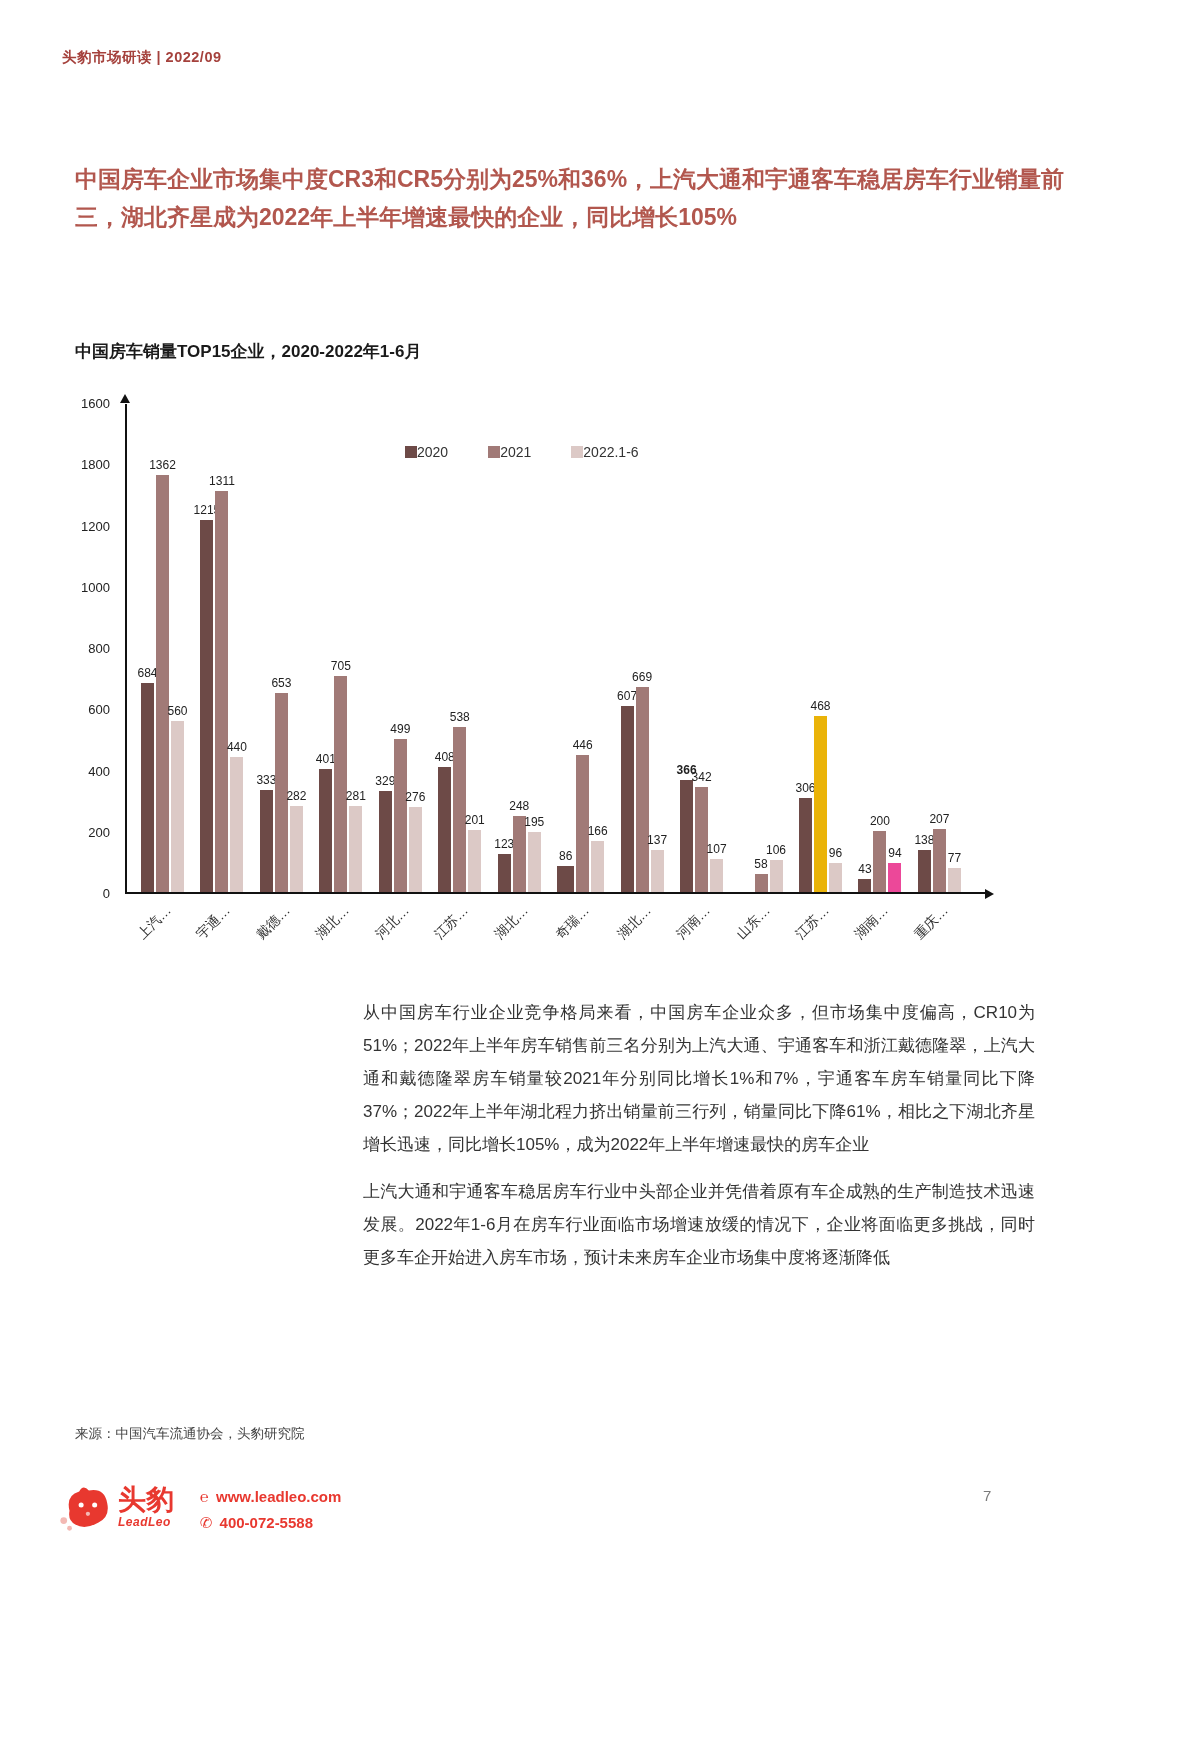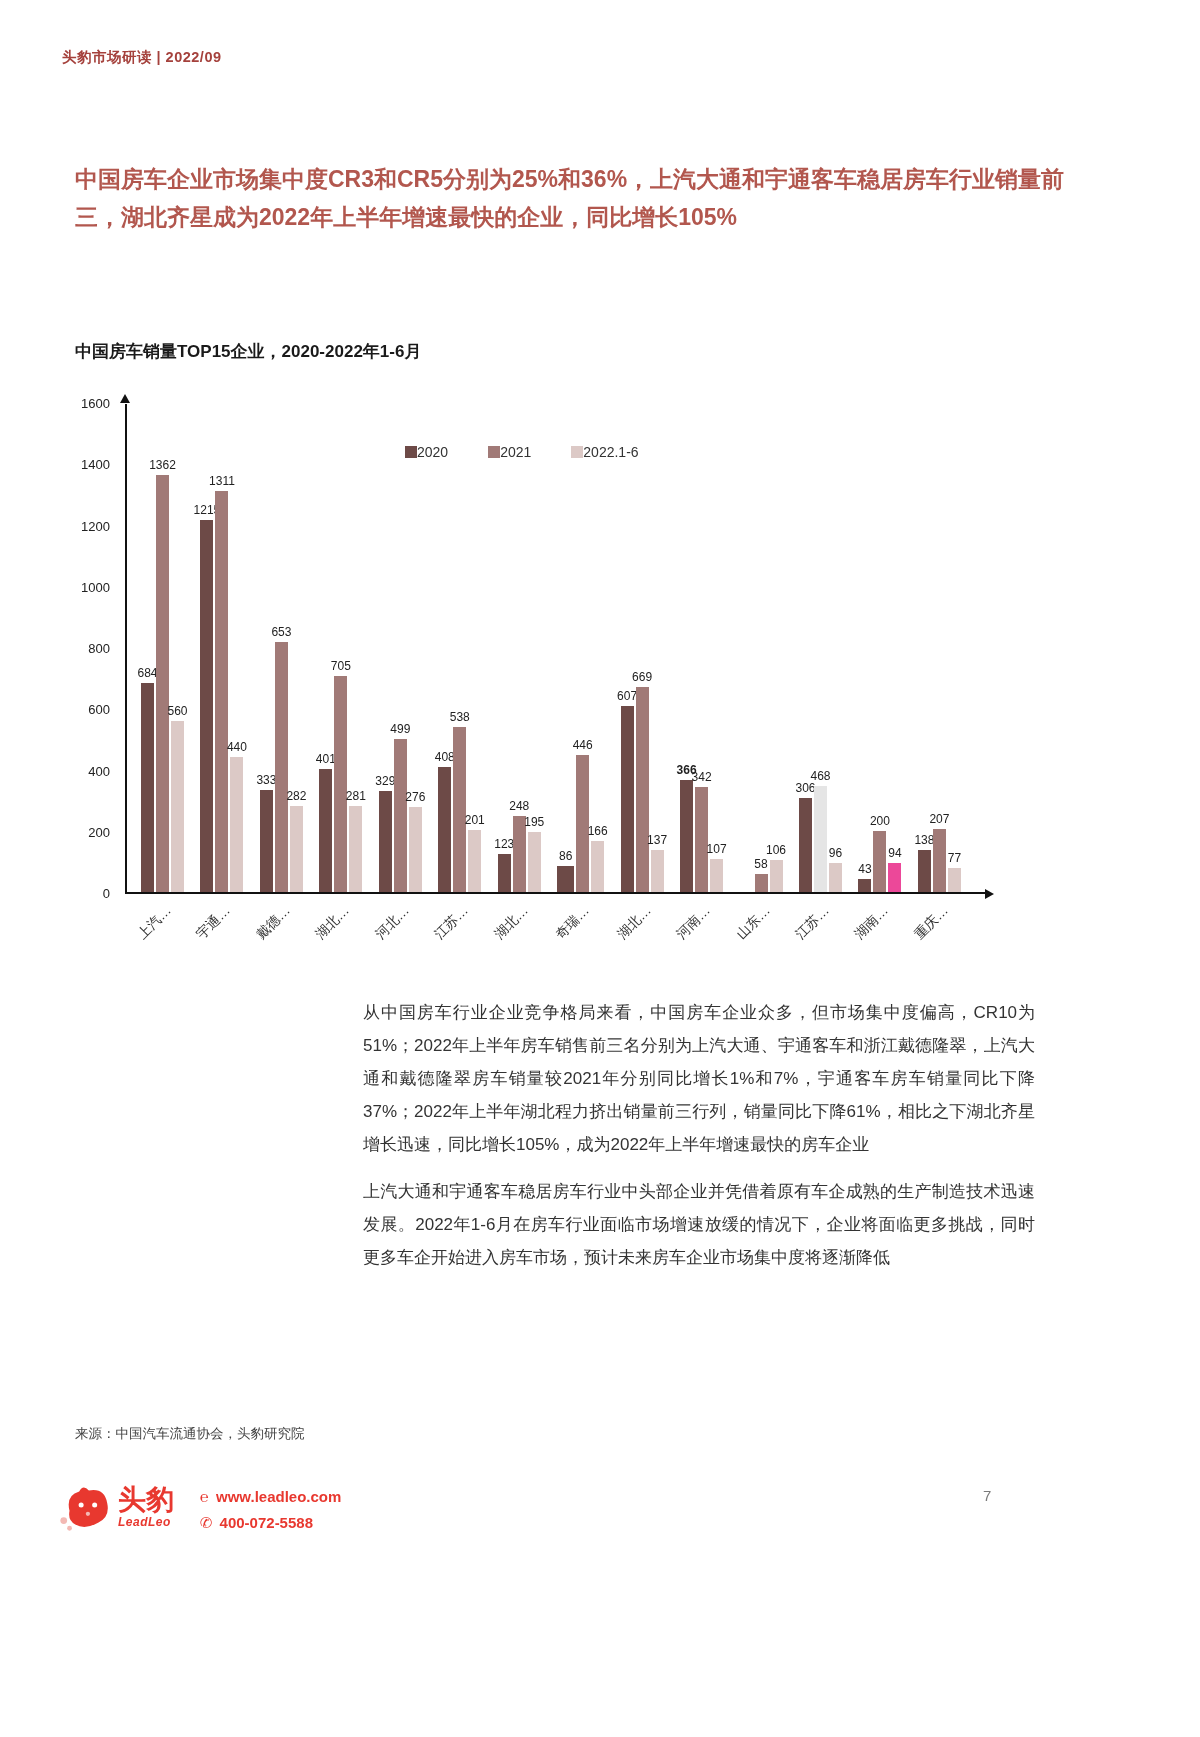--- a/index.html
+++ b/index.html
@@ -63,21 +63,21 @@
     <div class="yaxis-arrow"></div>
     <div class="xaxis-arrow"></div>
     <div class="ylabels" id="ylabels">
         <div class="ytick" style="bottom: -7px;">0</div>
         <div class="ytick" style="bottom: 54.25px;">200</div>
         <div class="ytick" style="bottom: 115.5px;">400</div>
         <div class="ytick" style="bottom: 176.75px;">600</div>
         <div class="ytick" style="bottom: 238px;">800</div>
         <div class="ytick" style="bottom: 299.25px;">1000</div>
         <div class="ytick" style="bottom: 360.5px;">1200</div>
-        <div class="ytick" style="bottom: 421.75px;">1400</div>
+        <div class="ytick" style="bottom: 421.75px;">1800</div>
         <div class="ytick" style="bottom: 483px;">1600</div>
       </div>
     <div class="plot">
       <div class="bars-row" id="bars-row">
           <div class="bar-group">
             <div class="bar" style="height: 209.475px; background: rgb(109, 74, 71);">
               <div class="bar-label">684</div>
             </div>
             <div class="bar" style="height: 417.112px; background: rgb(161, 122, 119);">
               <div class="bar-label">1362</div>
@@ -96,21 +96,21 @@
             </div>
             <div class="bar" style="height: 134.75px; background: rgb(220, 201, 198);">
               <div class="bar-label">440</div>
             </div>
             <div class="cat-label">宇通…</div>
           </div>
           <div class="bar-group">
             <div class="bar" style="height: 101.981px; background: rgb(109, 74, 71);">
               <div class="bar-label">333</div>
             </div>
-            <div class="bar" style="height: 250px; background: rgb(161, 122, 119);">
+            <div class="bar" style="height: 199px; background: rgb(161, 122, 119);">
               <div class="bar-label">653</div>
             </div>
             <div class="bar" style="height: 86.3625px; background: rgb(220, 201, 198);">
               <div class="bar-label">282</div>
             </div>
             <div class="cat-label">戴德…</div>
           </div>
           <div class="bar-group">
             <div class="bar" style="height: 122.806px; background: rgb(109, 74, 71);">
               <div class="bar-label">401</div>
@@ -202,21 +202,21 @@
             </div>
             <div class="bar" style="height: 32.4625px; background: rgb(220, 201, 198);">
               <div class="bar-label">106</div>
             </div>
             <div class="cat-label">山东…</div>
           </div>
           <div class="bar-group">
             <div class="bar" style="height: 93.7125px; background: rgb(109, 74, 71);">
               <div class="bar-label">306</div>
             </div>
-            <div class="bar" style="height: 106px; background: #e5e5e5;">
+            <div class="bar" style="height: 176px; background: #eab308;">
               <div class="bar-label">468</div>
             </div>
             <div class="bar" style="height: 29.4px; background: rgb(220, 201, 198);">
               <div class="bar-label">96</div>
             </div>
             <div class="cat-label">江苏…</div>
           </div>
           <div class="bar-group">
             <div class="bar" style="height: 13.1687px; background: rgb(109, 74, 71);">
               <div class="bar-label">43</div>

